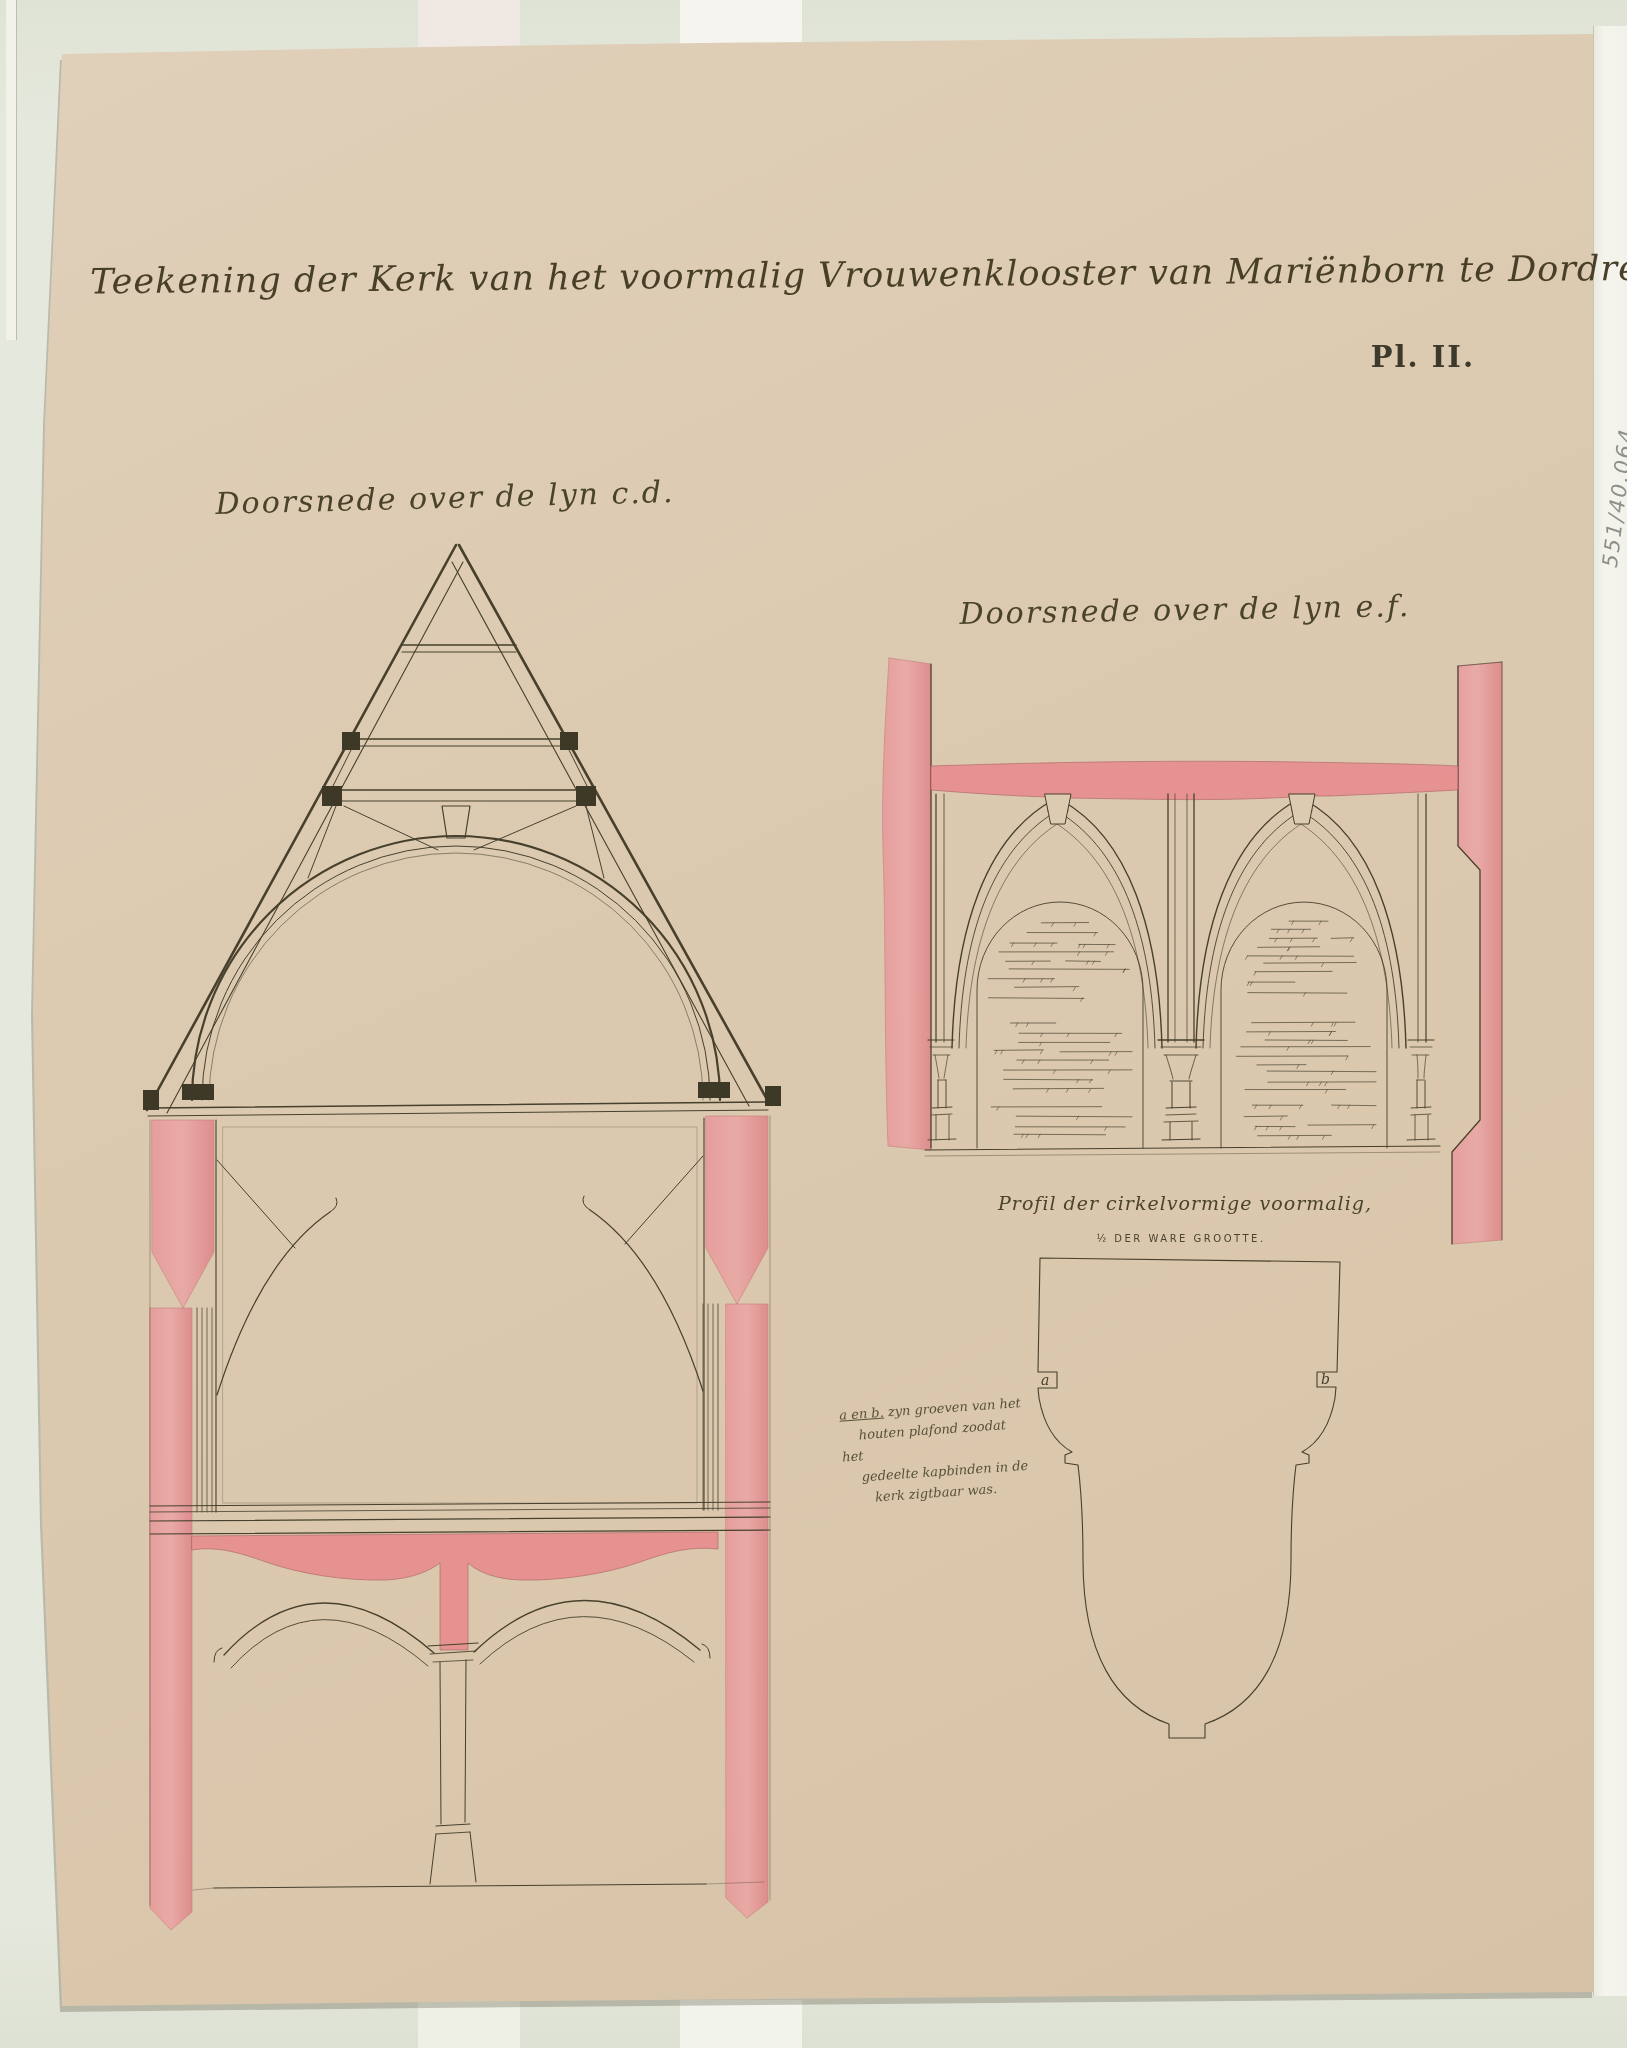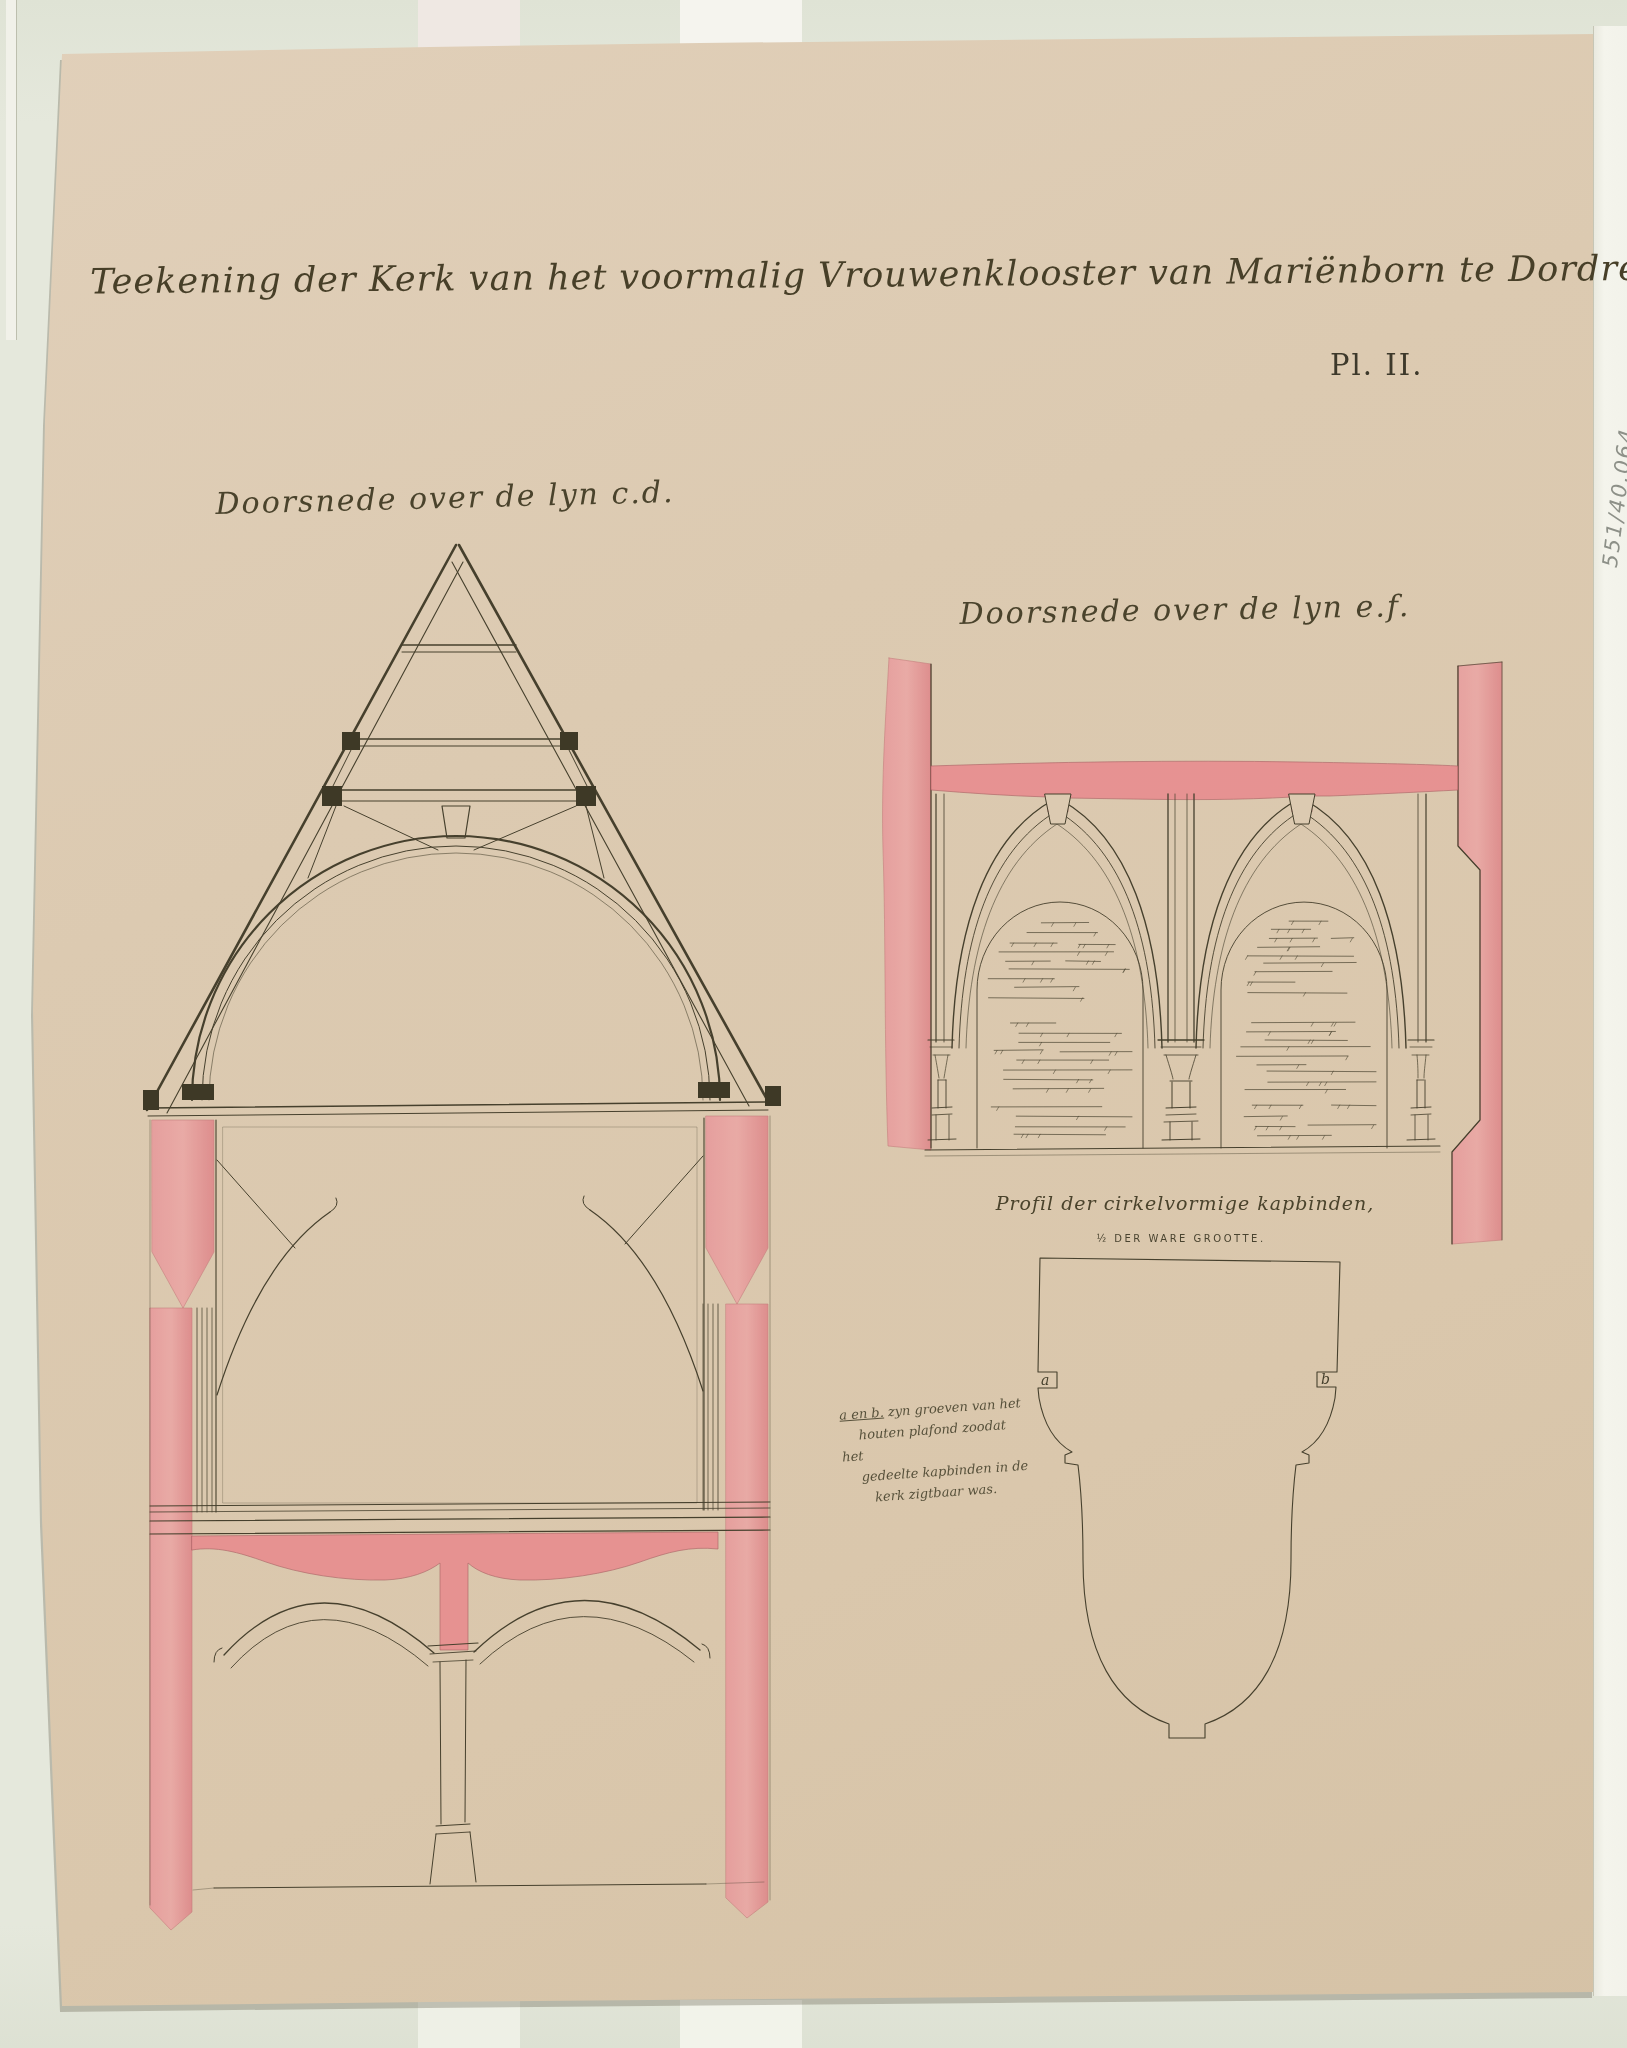--- a/index.html
+++ b/index.html
@@ -427,29 +427,29 @@
         C1116,1706 1083,1655 1083,1560 C1083,1528 1082,1497 1078,1465 L1065,1463 L1065,1455 L1072,1452
         C1056,1443 1044,1426 1039,1398 L1038,1388 L1057,1388 L1057,1372 L1038,1372 Z"></path>
       <text x="1041" y="1385" font-size="14">a</text>
       <text x="1321" y="1384" font-size="14">b</text>
     </g>
   </svg>
 
   <div class="txt title" style="left:90px;top:255px;width:1470px;">Teekening der Kerk van het voormalig Vrouwenklooster van Mariënborn te Dordrecht,</div>
 
 
-  <div class="txt plate" style="left:1330px;top:348px;width:145px;text-align:left;">Pl. II.</div>
+  <div class="txt plate" style="left:1330px;top:340px;width:145px;text-align:right;font-weight:bold;">Pl. II.</div>
 
   <div class="txt archive" style="left:1598px;top:566px;">551/40.064</div>
 
   <div class="txt seclabel" style="left:200px;top:480px;width:490px;transform:rotate(-1.5deg);">Doorsnede over de lyn c.d.</div>
 
   <div class="txt seclabel" style="left:955px;top:592px;width:460px;transform:rotate(-1deg);">Doorsnede over de lyn e.f.</div>
 
-  <div class="txt proflabel" style="left:975px;top:1192px;width:420px;">Profil der cirkelvormige kapbinden,</div>
+  <div class="txt proflabel" style="left:975px;top:1192px;width:420px;">Profil der cirkelvormige voormalig,</div>
 
   <div class="txt scalenote" style="left:1076px;top:1233px;width:210px;">½ DER WARE GROOTTE.</div>
 
   <div class="annot abs" style="left:842px;top:1398px;width:190px;">
     <span class="lead">a en b.</span>
     <span>zyn groeven van het</span><br>
     <span style="margin-left:18px;">houten plafond zoodat het</span><br>
     <span style="margin-left:18px;">gedeelte kapbinden in de</span><br>
     <span style="margin-left:30px;">kerk zigtbaar was.</span>
   </div>

